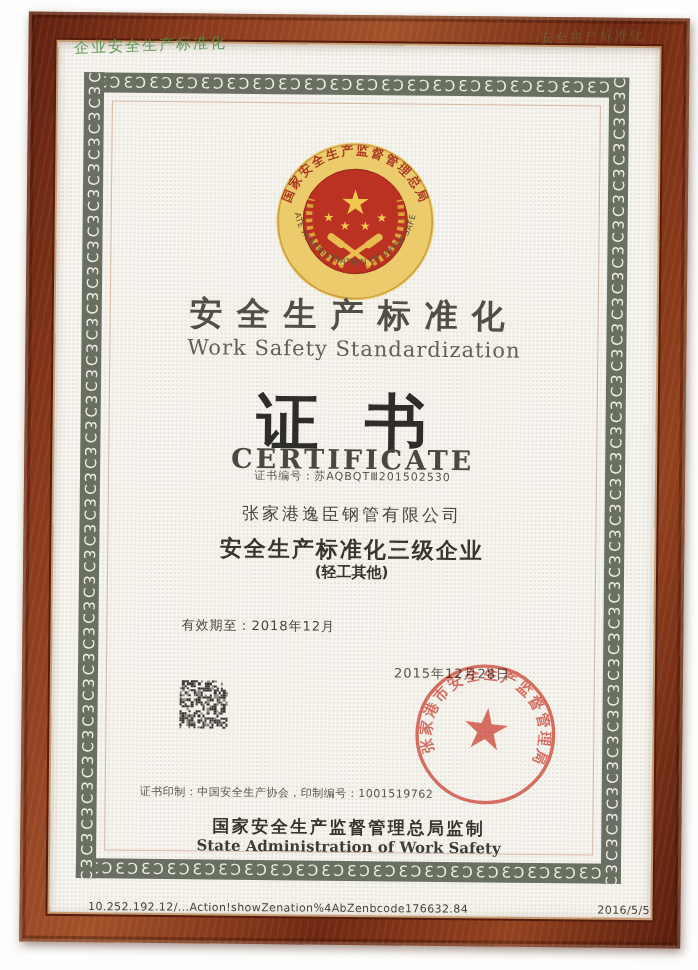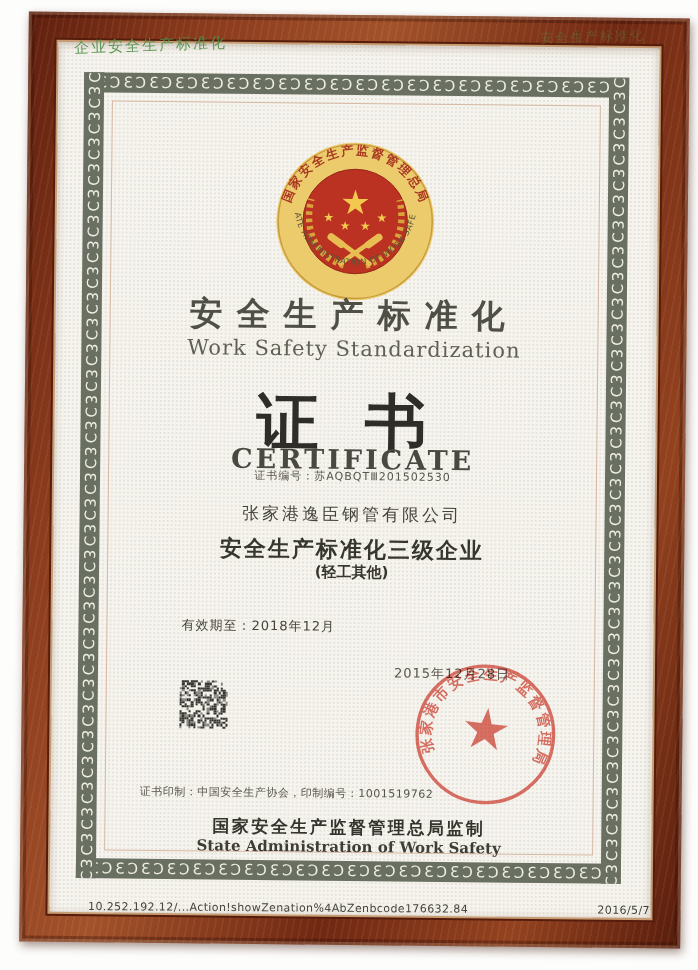--- a/index.html
+++ b/index.html
@@ -580,16 +580,16 @@
 
         </div>
       </div>
     </div>
   </div>
 
   <div class="note note-tl">企业安全生产标准化</div>
   <div class="note note-tr">安全生产标准化</div>
   <div class="bottom-line">
     <span>10.252.192.12/...Action!showZenation%4AbZenbcode176632.84</span>
-    <span>2016/5/7</span>
+    <span>2016/5/5</span>
   </div>
 
 </div>
 
 </body></html>

